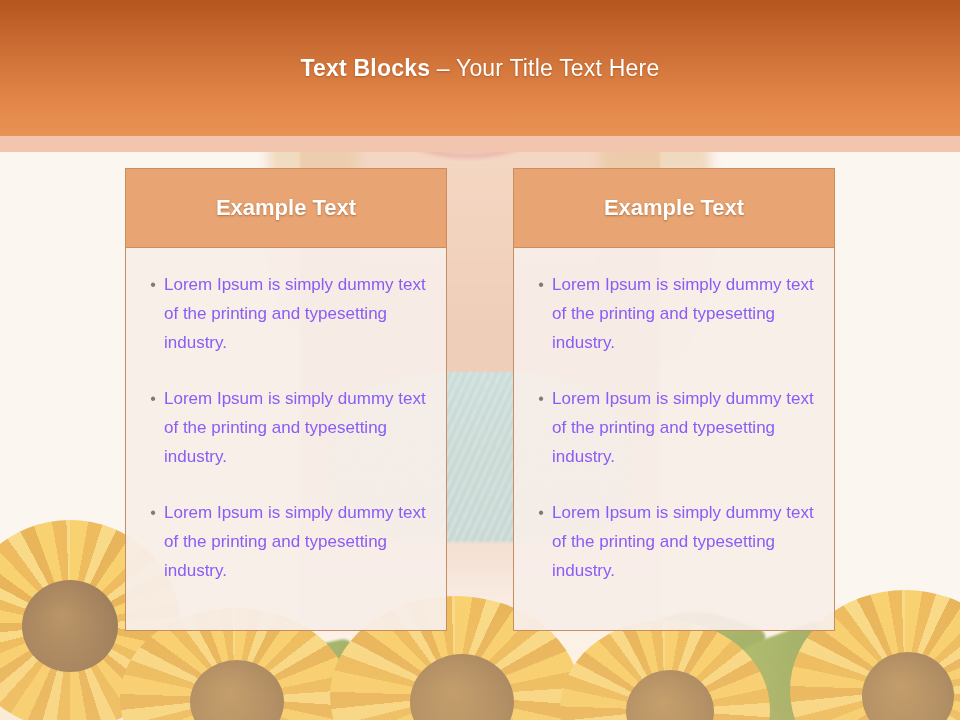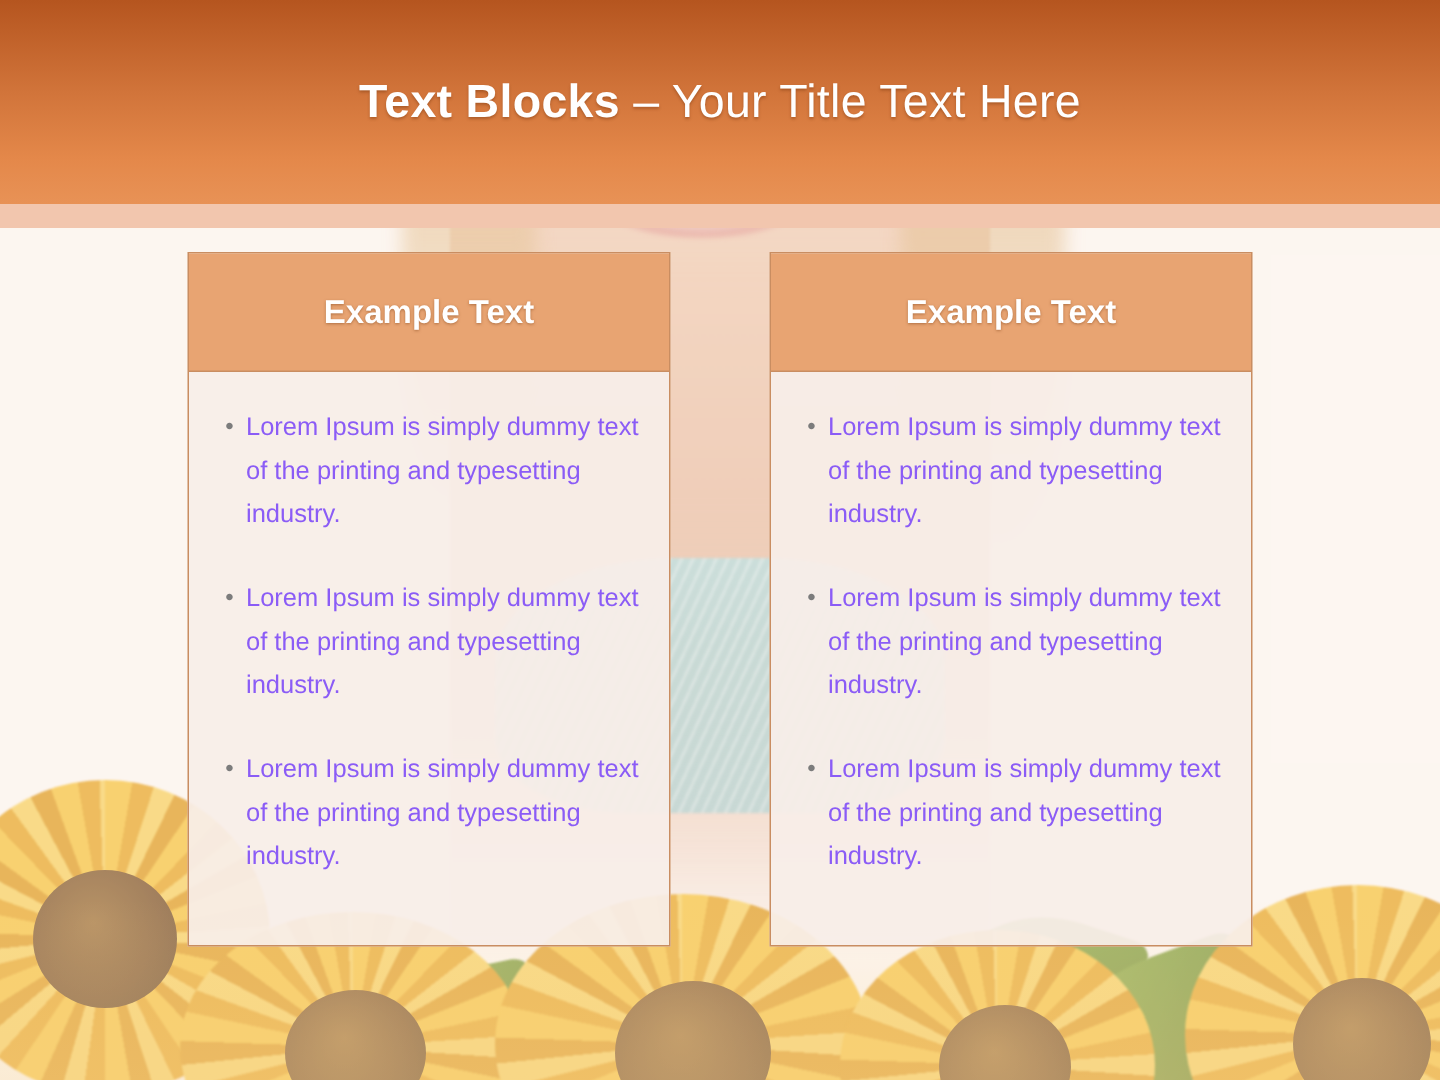--- a/index.html
+++ b/index.html
@@ -157,21 +157,21 @@
   }
   .title-underband {
     position: absolute;
     left: 0;
     top: 136px;
     width: 960px;
     height: 16px;
     background: #f2c6ae;
   }
   .title-text {
-    font-size: 31px;
+    font-size: 23px;
     color: #ffffff;
     letter-spacing: 0.2px;
     text-align: center;
     text-shadow: 0 1px 2px rgba(120,55,15,0.45);
     white-space: nowrap;
   }
   .title-strong {
     font-weight: bold;
   }
   .title-rest {

